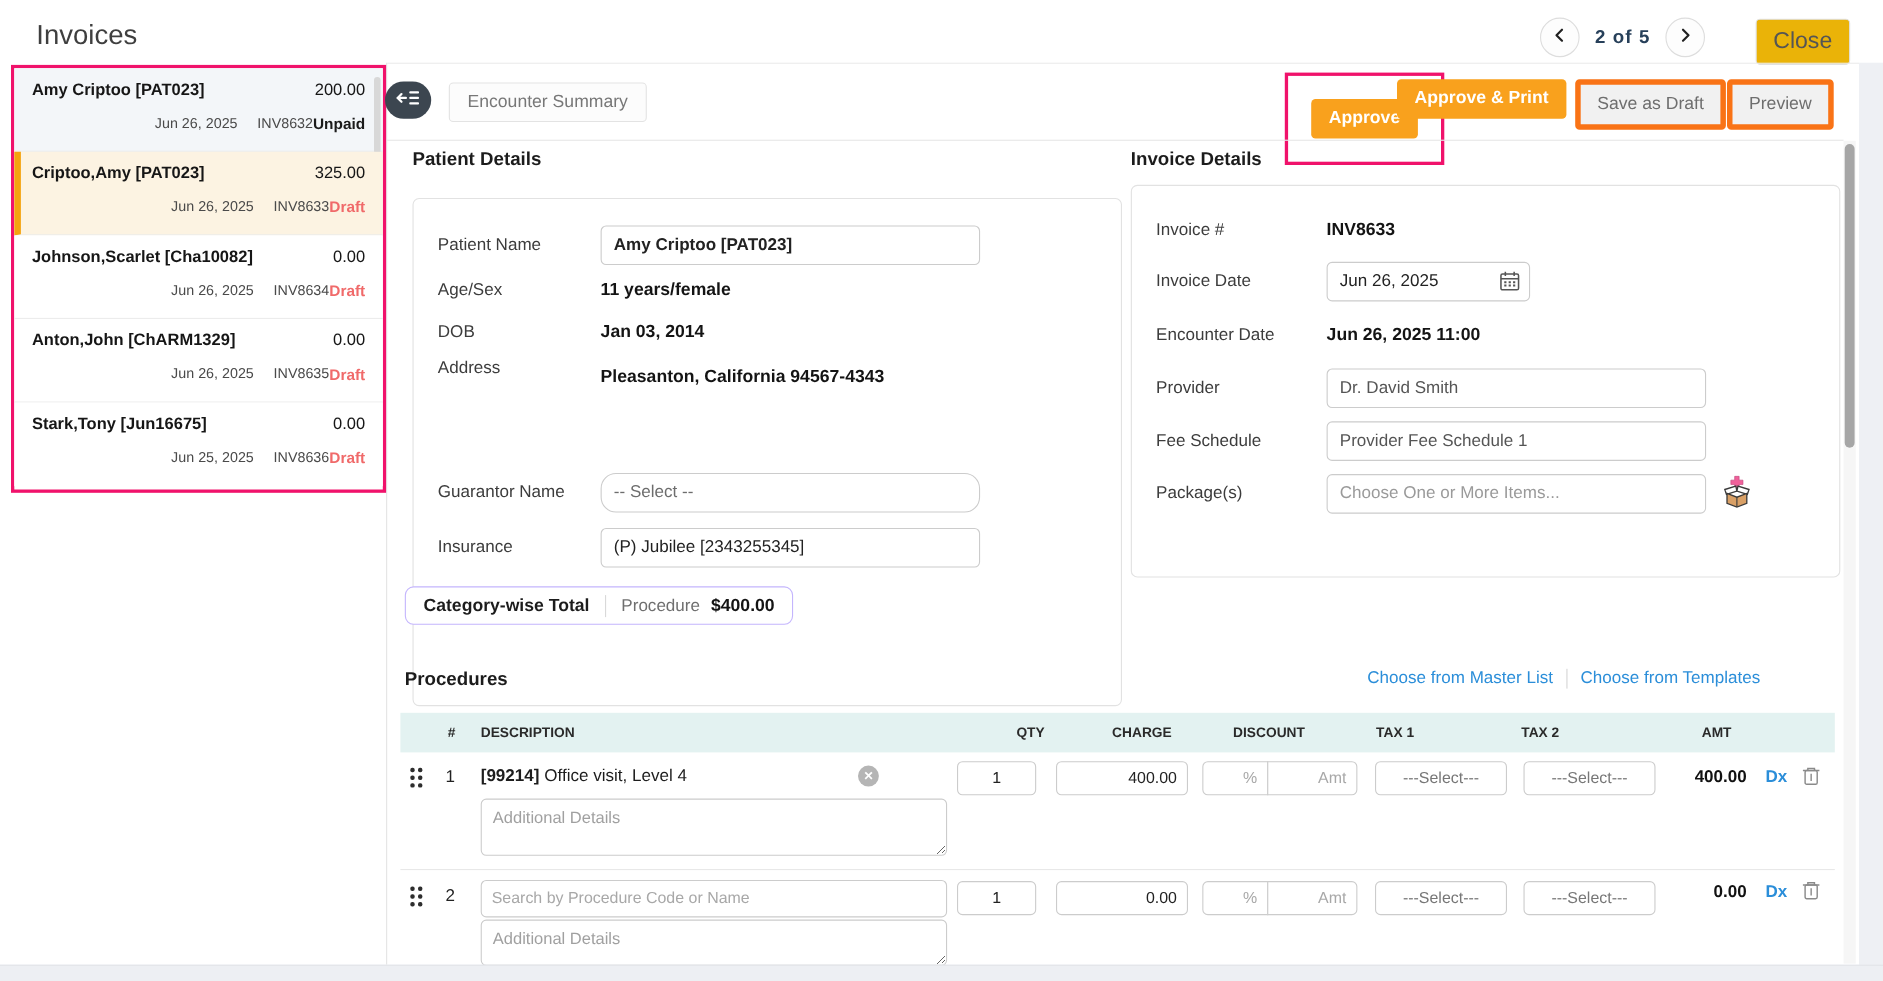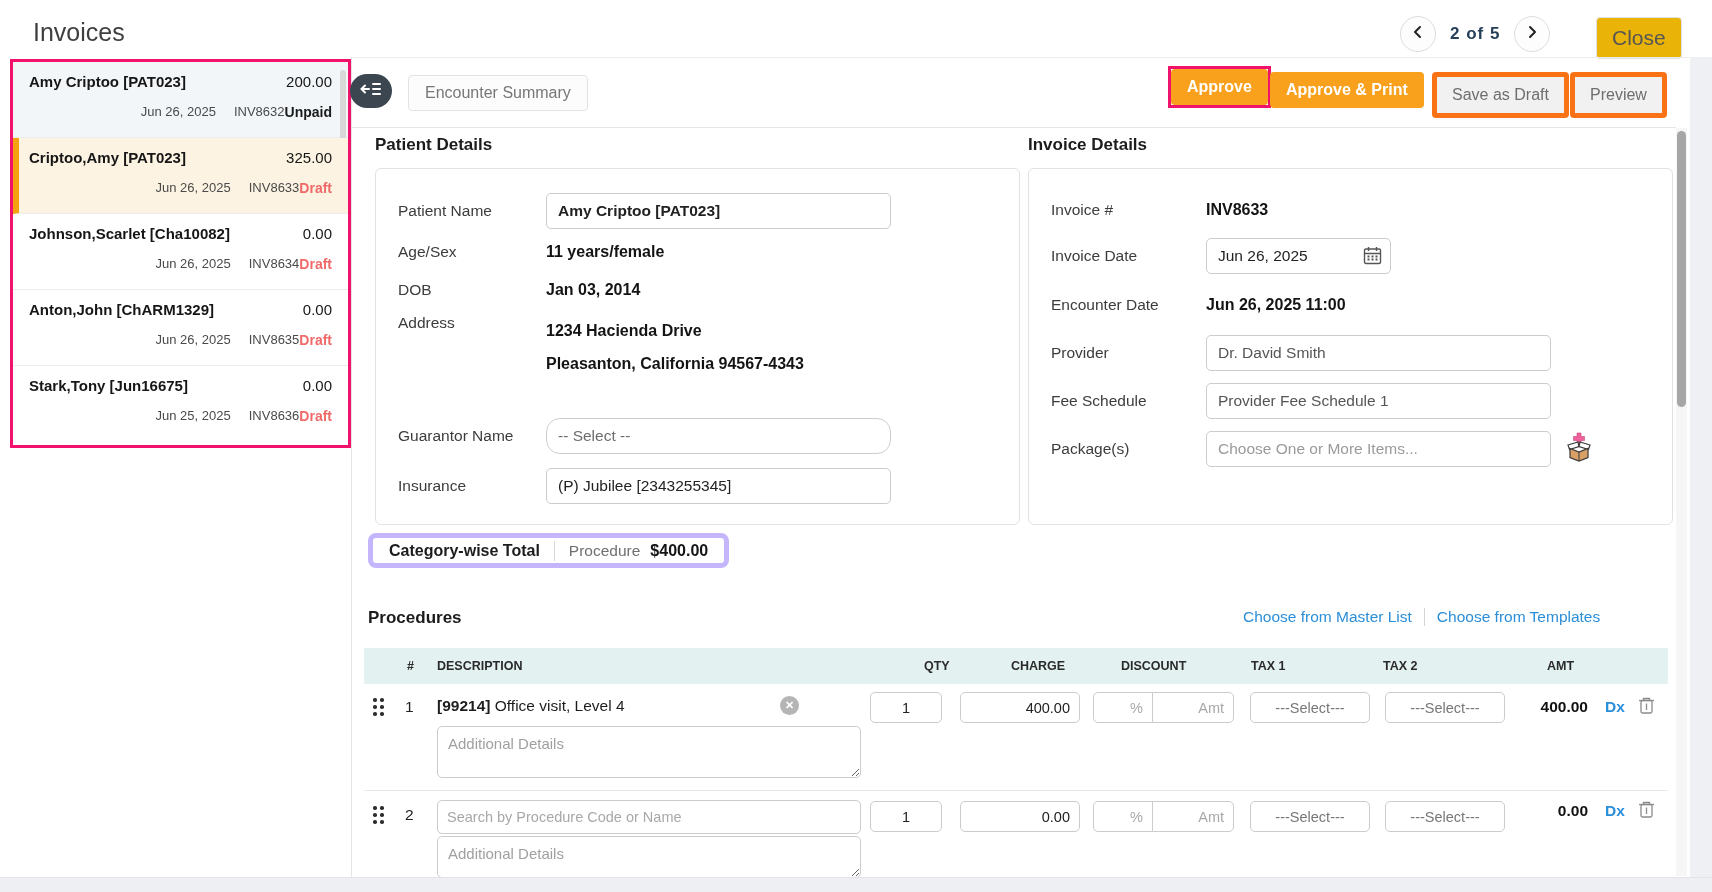--- a/index.html
+++ b/index.html
@@ -32,21 +32,21 @@
   .status-draft  { font-weight:700; color:#F06A6A; font-size:14px; }
   .list-scrollbar { position:absolute; right:2px; top:8px; width:6px; height:70px;
     background:#d8d8d8; border-radius:3px; }
 
   
   .main-top-border { position:absolute; left:352px; top:57px; width:1338px; height:1px; background:#ececec; }
   .collapse-btn { position:absolute; left:350px; top:74px; width:42px; height:34px; background:#3C4650;
     border-radius:17px; display:flex; align-items:center; justify-content:center; cursor:pointer; }
   .btn-encounter { position:absolute; left:408px; top:75px; padding:8px 16px; font-size:16px; color:#777;
     background:#fcfcfc; border:1px solid #e3e3e3; border-radius:4px; cursor:pointer; }
-  .approve-highlight { position:absolute; left:1168px; top:66px; border:3px solid #F0126B; padding:0; }
+  .approve-highlight { position:absolute; left:1168px; top:66px; border:3px solid #F0126B; padding:21px; }
   .btn-orange { padding:9px 16px; font-size:16px; font-weight:600; color:#fff; background:#F9A11D;
     border:none; border-radius:4px; cursor:pointer; white-space:nowrap; }
   .btn-approve-print { position:absolute; left:1270px; top:72px; }
   .btn-gray { position:absolute; top:72px; padding:9px 15px; font-size:16px; color:#6e6e6e;
     background:#f1f1f1; border:5px solid #f97316; border-radius:4px; cursor:pointer; white-space:nowrap; }
   .btn-save-draft { left:1432px; }
   .btn-preview { left:1570px; }
   .toolbar-divider { position:absolute; left:352px; top:127px; width:1324px; height:1px; background:#e6e6e6; }
 
   
@@ -63,21 +63,21 @@
   .fld::placeholder { color:#9a9a9a; }
   .fld.w-345 { width:345px; }
   .fld.gray-text { color:#6d6d6d;border-radius:14px; }
   .date-wrap { position:relative; width:185px; }
   .date-wrap input { width:185px; padding-right:36px; }
   .cal-icon { position:absolute; right:9px; top:8px; cursor:pointer; }
   .pkg-icon { margin-left:12px; cursor:pointer; }
 
   
   .category-pill { position:absolute; left:368px; top:533px; height:35px; display:flex; align-items:center;
-    border:5px solid #c4b5fd; border-radius:8px; padding:0 16px; background:#fff; }
+    border:1px solid #c4b5fd; border-radius:8px; padding:0 16px; background:#fff; }
   .cat-label { font-size:16px; font-weight:700; color:#1c1c1c; }
   .cat-sep { width:1px; height:20px; background:#d9d9d9; margin:0 14px; }
   .cat-name { font-size:15.5px; color:#6f6f6f; margin-right:10px; }
   .cat-amt { font-size:16px; font-weight:700; color:#141414; }
 
   
   .proc-links { position:absolute; top:608px; left:1243px; display:flex; align-items:center; gap:12px;
     font-size:15.5px; color:#2B8ED9; }
   .proc-link { cursor:pointer; color:#2B8ED9; text-decoration:none; }
   .link-sep { width:1px; height:18px; background:#d5d5d5; }
@@ -235,37 +235,36 @@
   <button class="btn-orange">Approve</button>
 </div>
 <button class="btn-orange btn-approve-print">Approve &amp; Print</button>
 <button class="btn-gray btn-save-draft">Save as Draft</button>
 <button class="btn-gray btn-preview">Preview</button>
 
 <div class="toolbar-divider"></div>
 
 <div class="section-title" style="left:375px; top:135px;">Patient Details</div>
 
-<div class="panel" style="left:375px; top:168px; width:645px; height:357px;">
+<div class="panel" style="left:375px; top:180px; width:645px; height:462px;">
   <div class="prow" style="min-height:44px;">
     <span class="plabel">Patient Name</span>
     <input class="fld w-345" style="font-weight: 700;" value="Amy Criptoo [PAT023]">
   </div>
   <div class="prow" style="min-height:38px;">
     <span class="plabel">Age/Sex</span>
     <span class="pvalue">11 years/female</span>
   </div>
   <div class="prow" style="min-height:38px;">
     <span class="plabel">DOB</span>
     <span class="pvalue">Jan 03, 2014</span>
   </div>
   <div class="prow top" style="min-height:102px; padding-top:5px;">
     <span class="plabel">Address</span>
     <div>
-      <div class="addr-line">1234 Hacienda Drive</div>
       <div class="addr-line">Pleasanton, California 94567-4343</div>
     </div>
   </div>
   <div class="prow" style="min-height:50px;">
     <span class="plabel">Guarantor Name</span>
     <input class="fld w-345 gray-text" value="-- Select --" style="">
   </div>
   <div class="prow" style="min-height:50px;">
     <span class="plabel">Insurance</span>
     <input class="fld w-345" value="(P) Jubilee [2343255345]" style="">

